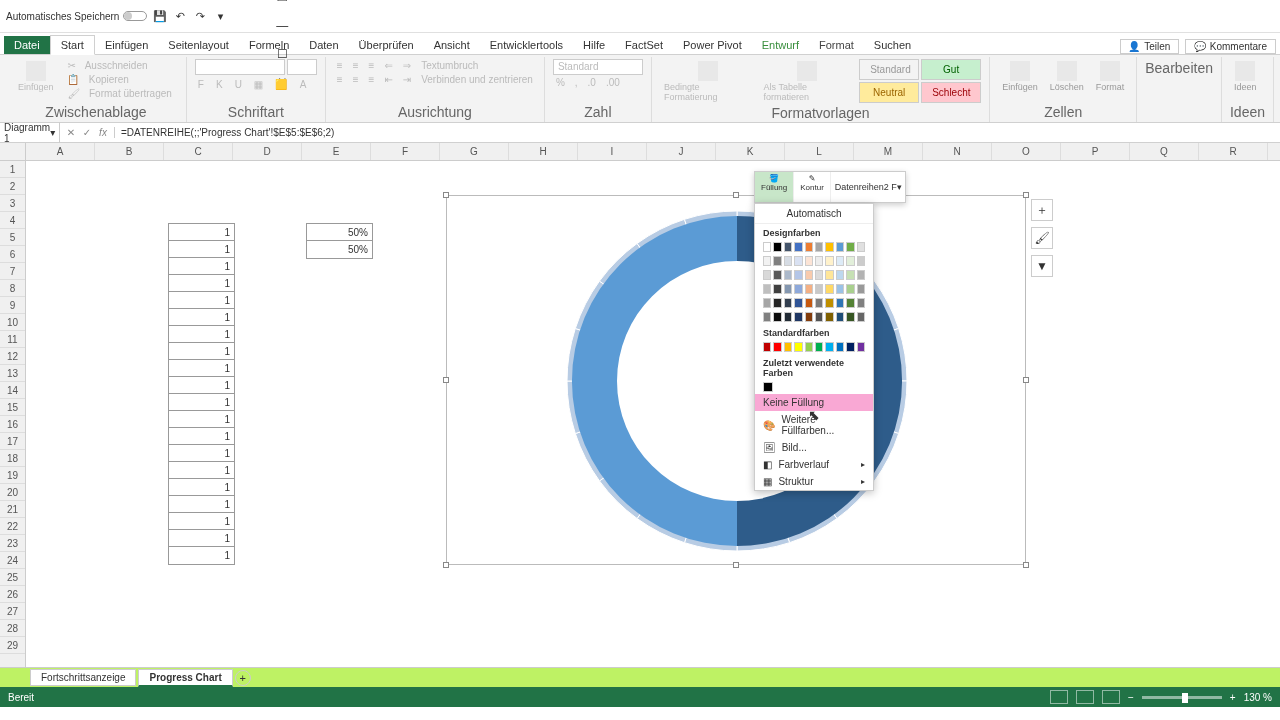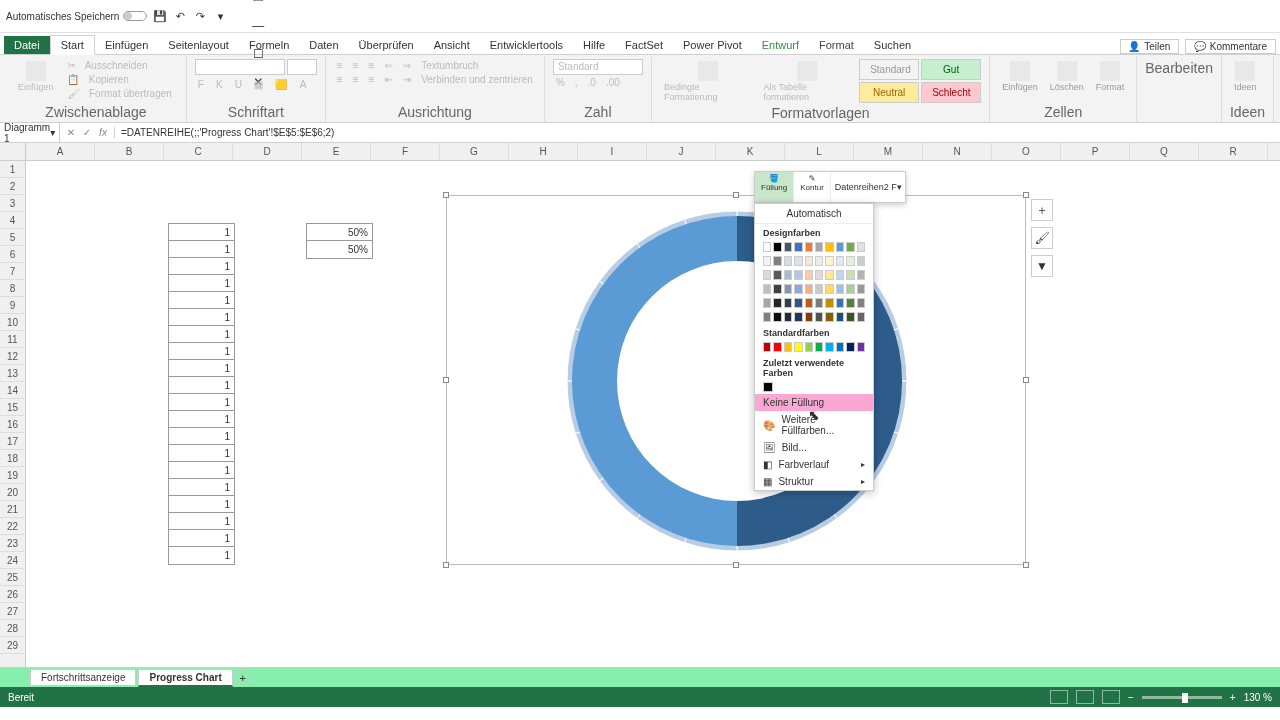--- a/index.html
+++ b/index.html
@@ -1,18 +1,18 @@
 <!DOCTYPE html>
 <html><head>
 <meta charset="utf-8">
 <style>
 * { box-sizing: border-box; margin: 0; padding: 0; font-family: 'Segoe UI', sans-serif; }
 body { background: #fff; font-size: 11px; color: #333; overflow: hidden; }
 
-.titlebar { height: 22px; background: #fff; display: flex; align-items: center; padding: 16px 6px; border-bottom: 1px solid #e0e0e0; }
+.titlebar { height: 22px; background: #fff; display: flex; align-items: center; padding: 16px 6px; border-bottom: 1px solid #e0e0e0; gap: 24px; }
 .titlebar .left { display: flex; align-items: center; gap: 6px; }
 .autosave { display: flex; align-items: center; gap: 4px; font-size: 10px; }
 .toggle { width: 24px; height: 10px; border: 1px solid #999; border-radius: 5px; position: relative; }
 .toggle::after { content: ''; position: absolute; width: 8px; height: 8px; background: #ccc; border-radius: 50%; top: 0; left: 0; }
 .qat-icon { width: 14px; height: 14px; display: inline-flex; align-items: center; justify-content: center; cursor: pointer; }
 .titlebar .center { flex: 1; text-align: center; font-size: 11px; color: #555; }
 .titlebar .tools { color: #444; margin-left: 80px; border-top: 2px solid #7cc77c; padding: 2px 8px 0; }
 .titlebar .right { display: flex; align-items: center; gap: 10px; flex-direction: column; }
 .user-badge { width: 16px; height: 16px; background: #4caf50; color: #fff; border-radius: 50%; font-size: 8px; display: flex; align-items: center; justify-content: center; }
 .win-btn { width: 26px; height: 18px; display: flex; align-items: center; justify-content: center; cursor: pointer; font-size: 12px; }
@@ -78,21 +78,21 @@
 
 .color-popup { position: absolute; left: 728px; top: 42px; width: 120px; background: #fff; border: 1px solid #ccc; box-shadow: 0 2px 8px rgba(0,0,0,0.25); font-size: 10px; }
 .cp-header { padding: 4px 8px; border-bottom: 1px solid #eee; text-align: center; }
 .cp-section { padding: 4px 8px 2px; font-weight: bold; font-size: 9px; }
 .swatch-row { display: flex; gap: 2px; padding: 2px 8px; }
 .swatch { width: 10px; height: 10px; border: 1px solid #ccc; }
 .cp-item { padding: 3px 8px; display: flex; align-items: center; gap: 6px; cursor: pointer; }
 .cp-item:hover, .cp-item.hover { background: #f9a8d4; }
 .cp-item .arrow { margin-left: auto; font-size: 8px; }
 
-.sheet-tabs { height: 20px; background: #86efac; border-top: 1px solid #ccc; display: flex; align-items: center; padding: 0 30px; gap: 2px; }
+.sheet-tabs { height: 20px; background: #bef264; border-top: 1px solid #ccc; display: flex; align-items: center; padding: 0 30px; gap: 2px; }
 .stab { padding: 2px 10px; font-size: 10px; border: 1px solid #ccc; background: #fff; cursor: pointer; }
 .stab.active { border-bottom: 2px solid #217346; font-weight: bold; }
 .add-tab { width: 16px; height: 16px; border: 1px solid #ccc; border-radius: 50%; text-align: center; line-height: 14px; cursor: pointer; }
 
 .statusbar { height: 20px; background: #217346; color: #fff; display: flex; align-items: center; padding: 0 8px; font-size: 10px; }
 .statusbar .right { margin-left: auto; display: flex; align-items: center; gap: 8px; }
 .view-btn { width: 18px; height: 14px; border: 1px solid rgba(255,255,255,0.5); cursor: pointer; }
 .zoom-slider { width: 80px; height: 3px; background: rgba(255,255,255,0.5); position: relative; }
 .zoom-slider::after { content: ''; position: absolute; width: 6px; height: 10px; background: #fff; left: 50%; top: -3px; }
 

